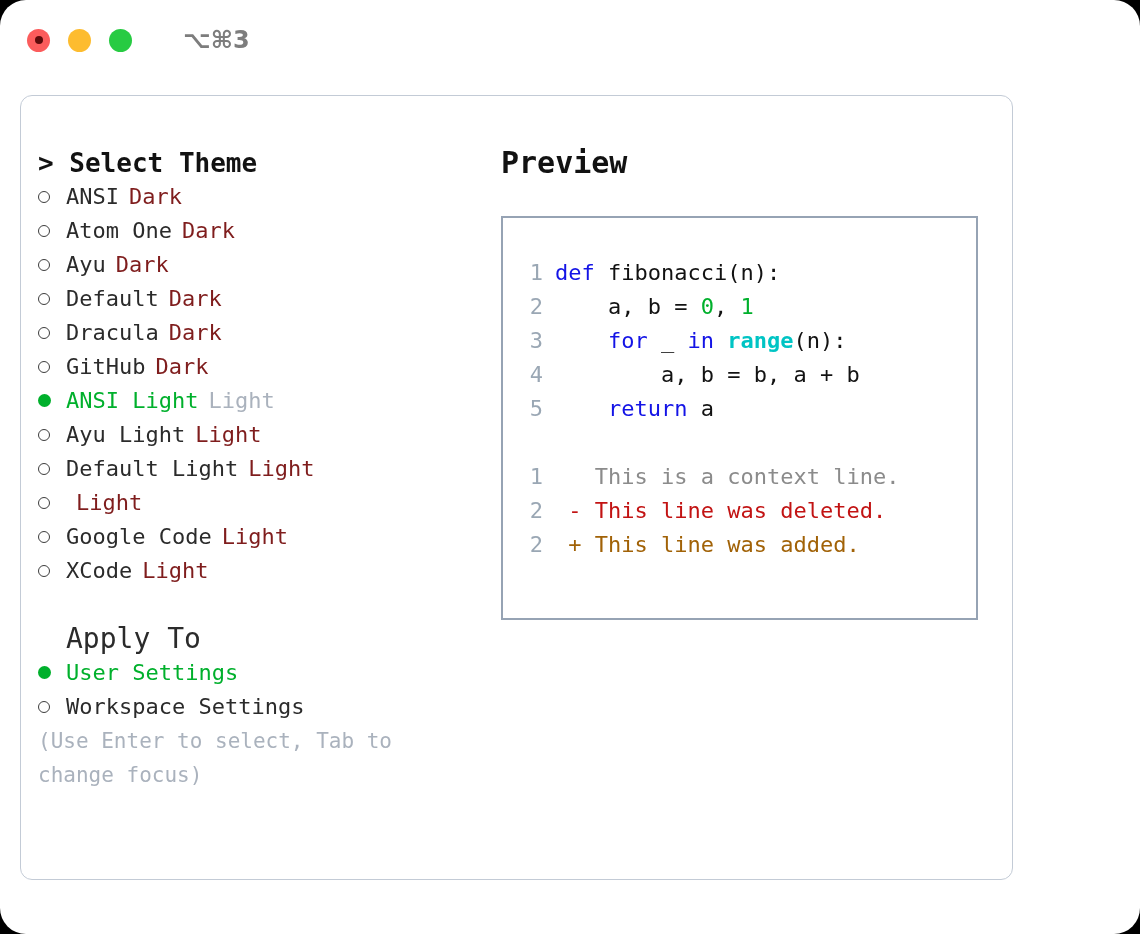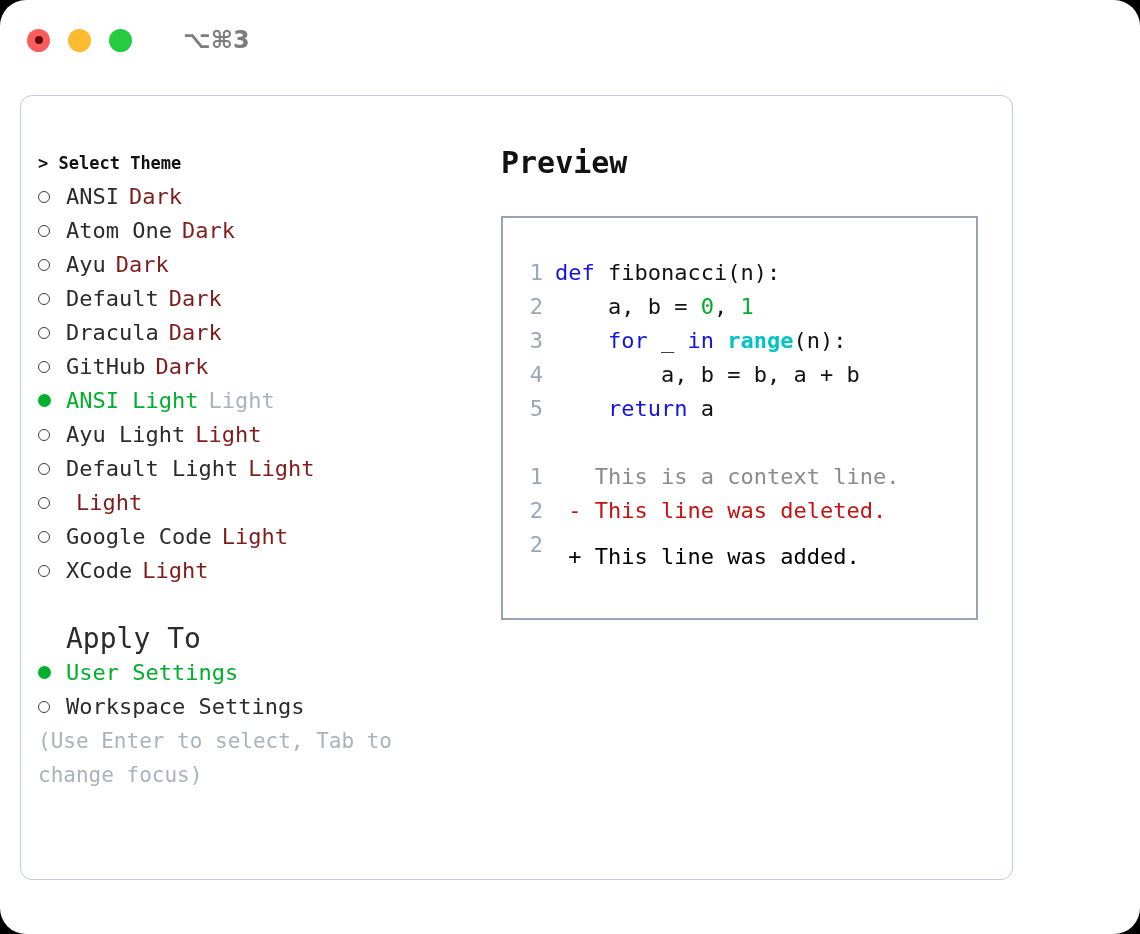--- a/index.html
+++ b/index.html
@@ -93,21 +93,21 @@
   }
   .right-col {
     position: absolute;
     left: 480px;
     top: 50px;
     width: 495px;
   }
 
   
   .section-title {
-    font-size: 17px;
+    font-size: 26px;
     font-weight: 700;
     color: #121212;
     line-height: 34px;
     white-space: pre;
   }
   .row {
     display: flex;
     align-items: baseline;
     line-height: 34px;
     height: 34px;
@@ -202,21 +202,21 @@
     color: #9aa7b4;
     margin-right: 12px;
   }
   .code-text { color: #121212; }
   .kw   { color: #1414e6; }
   .fn   { color: #00c4c4; font-weight: bold; }
   .num  { color: #00b02c; }
   .blank-line { height: 34px; }
   .diff-ctx  { color: #8b8b8b; }
   .diff-del  { color: #c21313; }
-  .diff-add  { color: #000000; margin-top: 12px; }
+  .diff-add  { color: #a16207; }
 </style>
 </head>
 <body>
 
 <div id="root">
 
   <div class="titlebar">
     <div class="lights">
       <div class="light red">
         <span class="rec-dot"></span>

